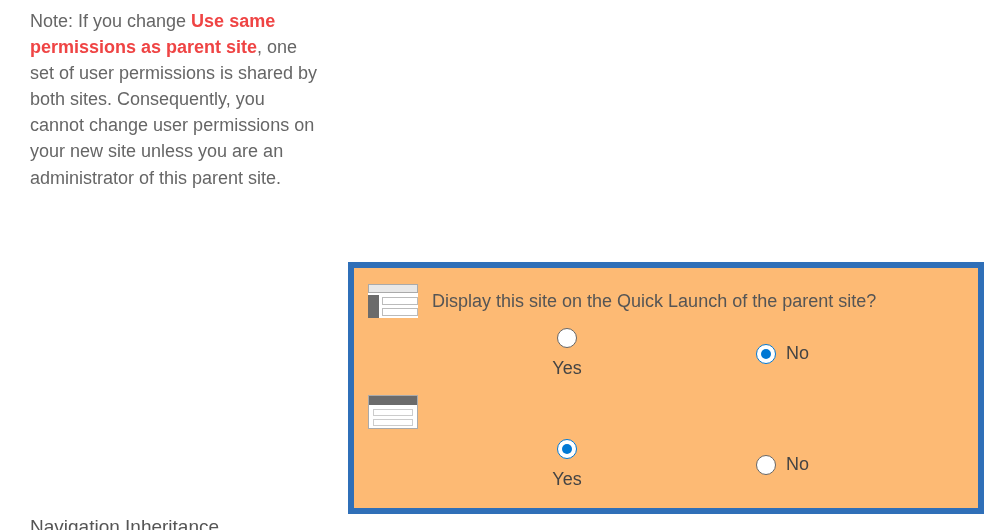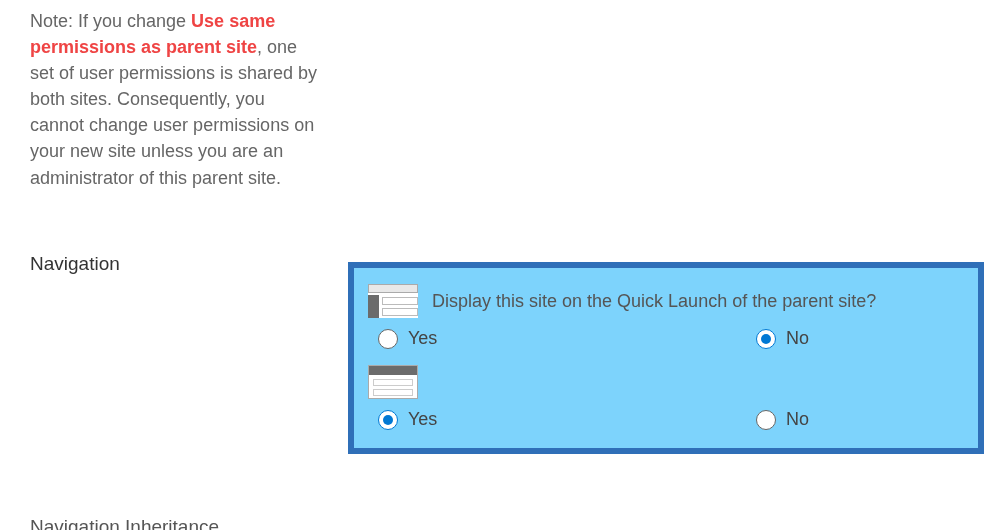--- a/index.html
+++ b/index.html
@@ -42,21 +42,21 @@
       position: absolute;
       left: 30px;
       top: 516px;
     }
     .highlight-box {
       position: absolute;
       left: 348px;
       top: 262px;
       width: 636px;
       border: 6px solid #2f6fb8;
-      background: #7dd3fc;
+      background: #fdba74;
       padding: 16px 14px 18px 14px;
       text-align: center;
     }
     .question-row {
       display: flex;
       align-items: center;
       gap: 14px;
       margin-bottom: 10px;
     }
     .question-row .q-text {
@@ -69,21 +69,21 @@
       padding-left: 10px;
       margin-bottom: 16px;
     }
     .options-row:last-child { margin-bottom: 0; }
     .option {
       display: flex;
       align-items: center;
       gap: 10px;
       cursor: pointer;
     }
-    .option.first { width: 378px; }
+    .option.first { width: 378px; flex-direction: column; }
     .radio {
       width: 20px;
       height: 20px;
       border-radius: 50%;
       border: 1.5px solid #666;
       display: inline-flex;
       align-items: center;
       justify-content: center;
       background: #fff;
       flex-shrink: 0;
@@ -159,21 +159,20 @@
     .icon-toplink .tl-line1 { top: 13px; }
     .icon-toplink .tl-line2 { top: 23px; }
   </style>
 </head>
 <body>
 
 <div class="left-col">
   <div class="note-text">
     <span>Note: If you change </span><span class="bold">Use same permissions as parent site</span><span>, one set of user permissions is shared by both sites. Consequently, you cannot change user permissions on your new site unless you are an administrator of this parent site.</span>
   </div>
-  <div class="section-label">Navigation</div>
 </div>
 
 <div class="section-label-2">Navigation Inheritance</div>
 
 <div class="highlight-box">
 
   <div class="question-row">
     <div class="icon-quicklaunch">
       <div class="ql-top"></div>
       <div class="ql-side"></div>

